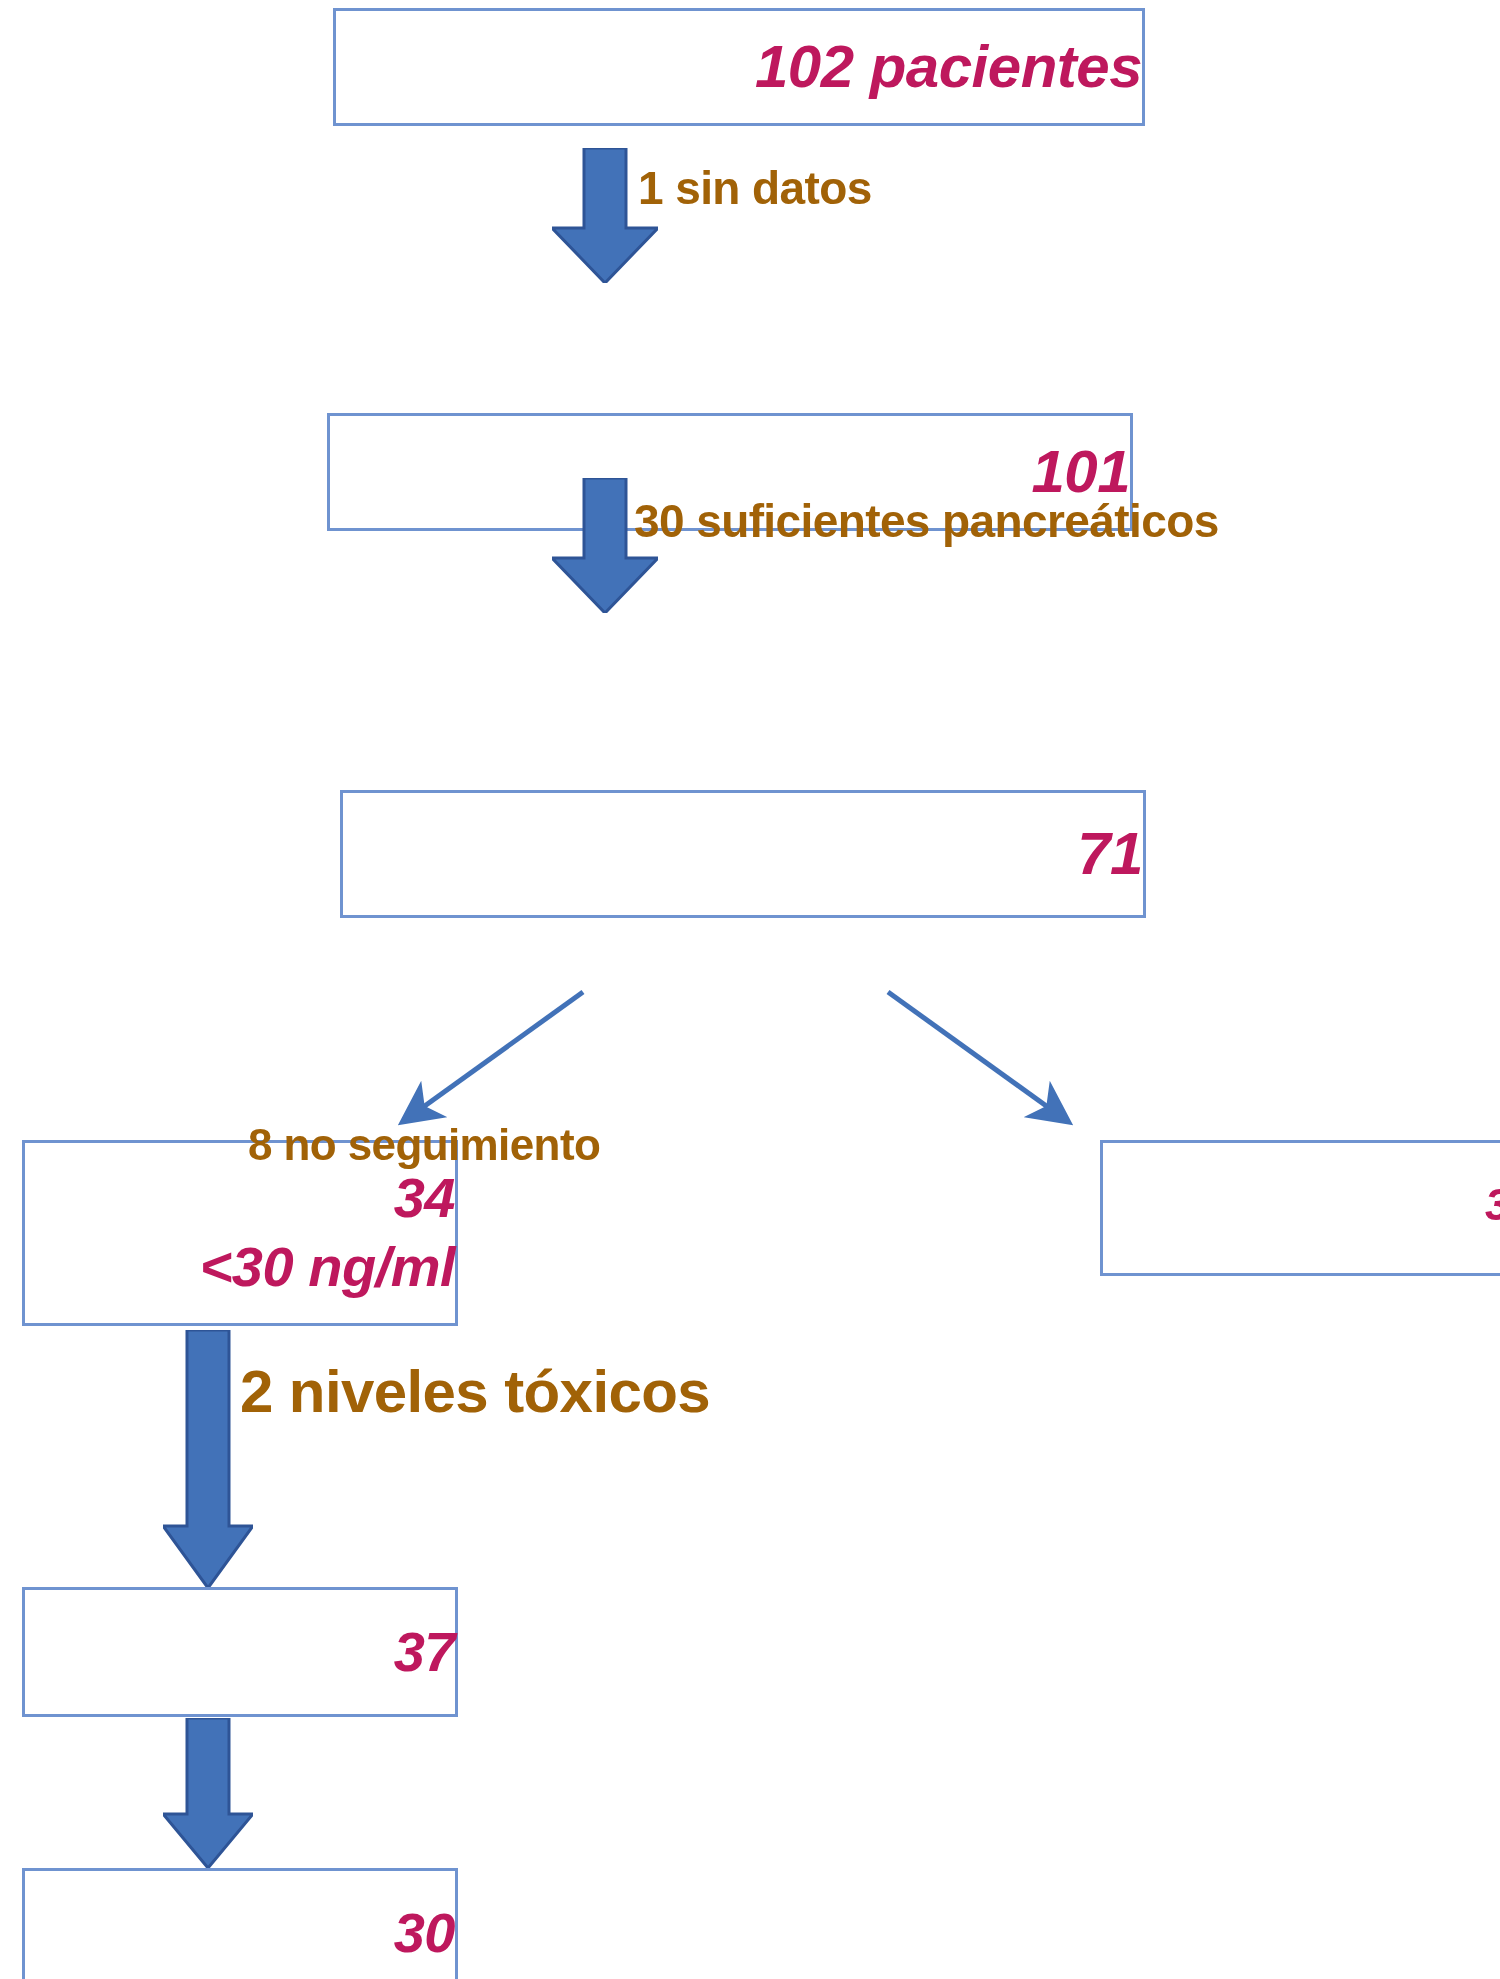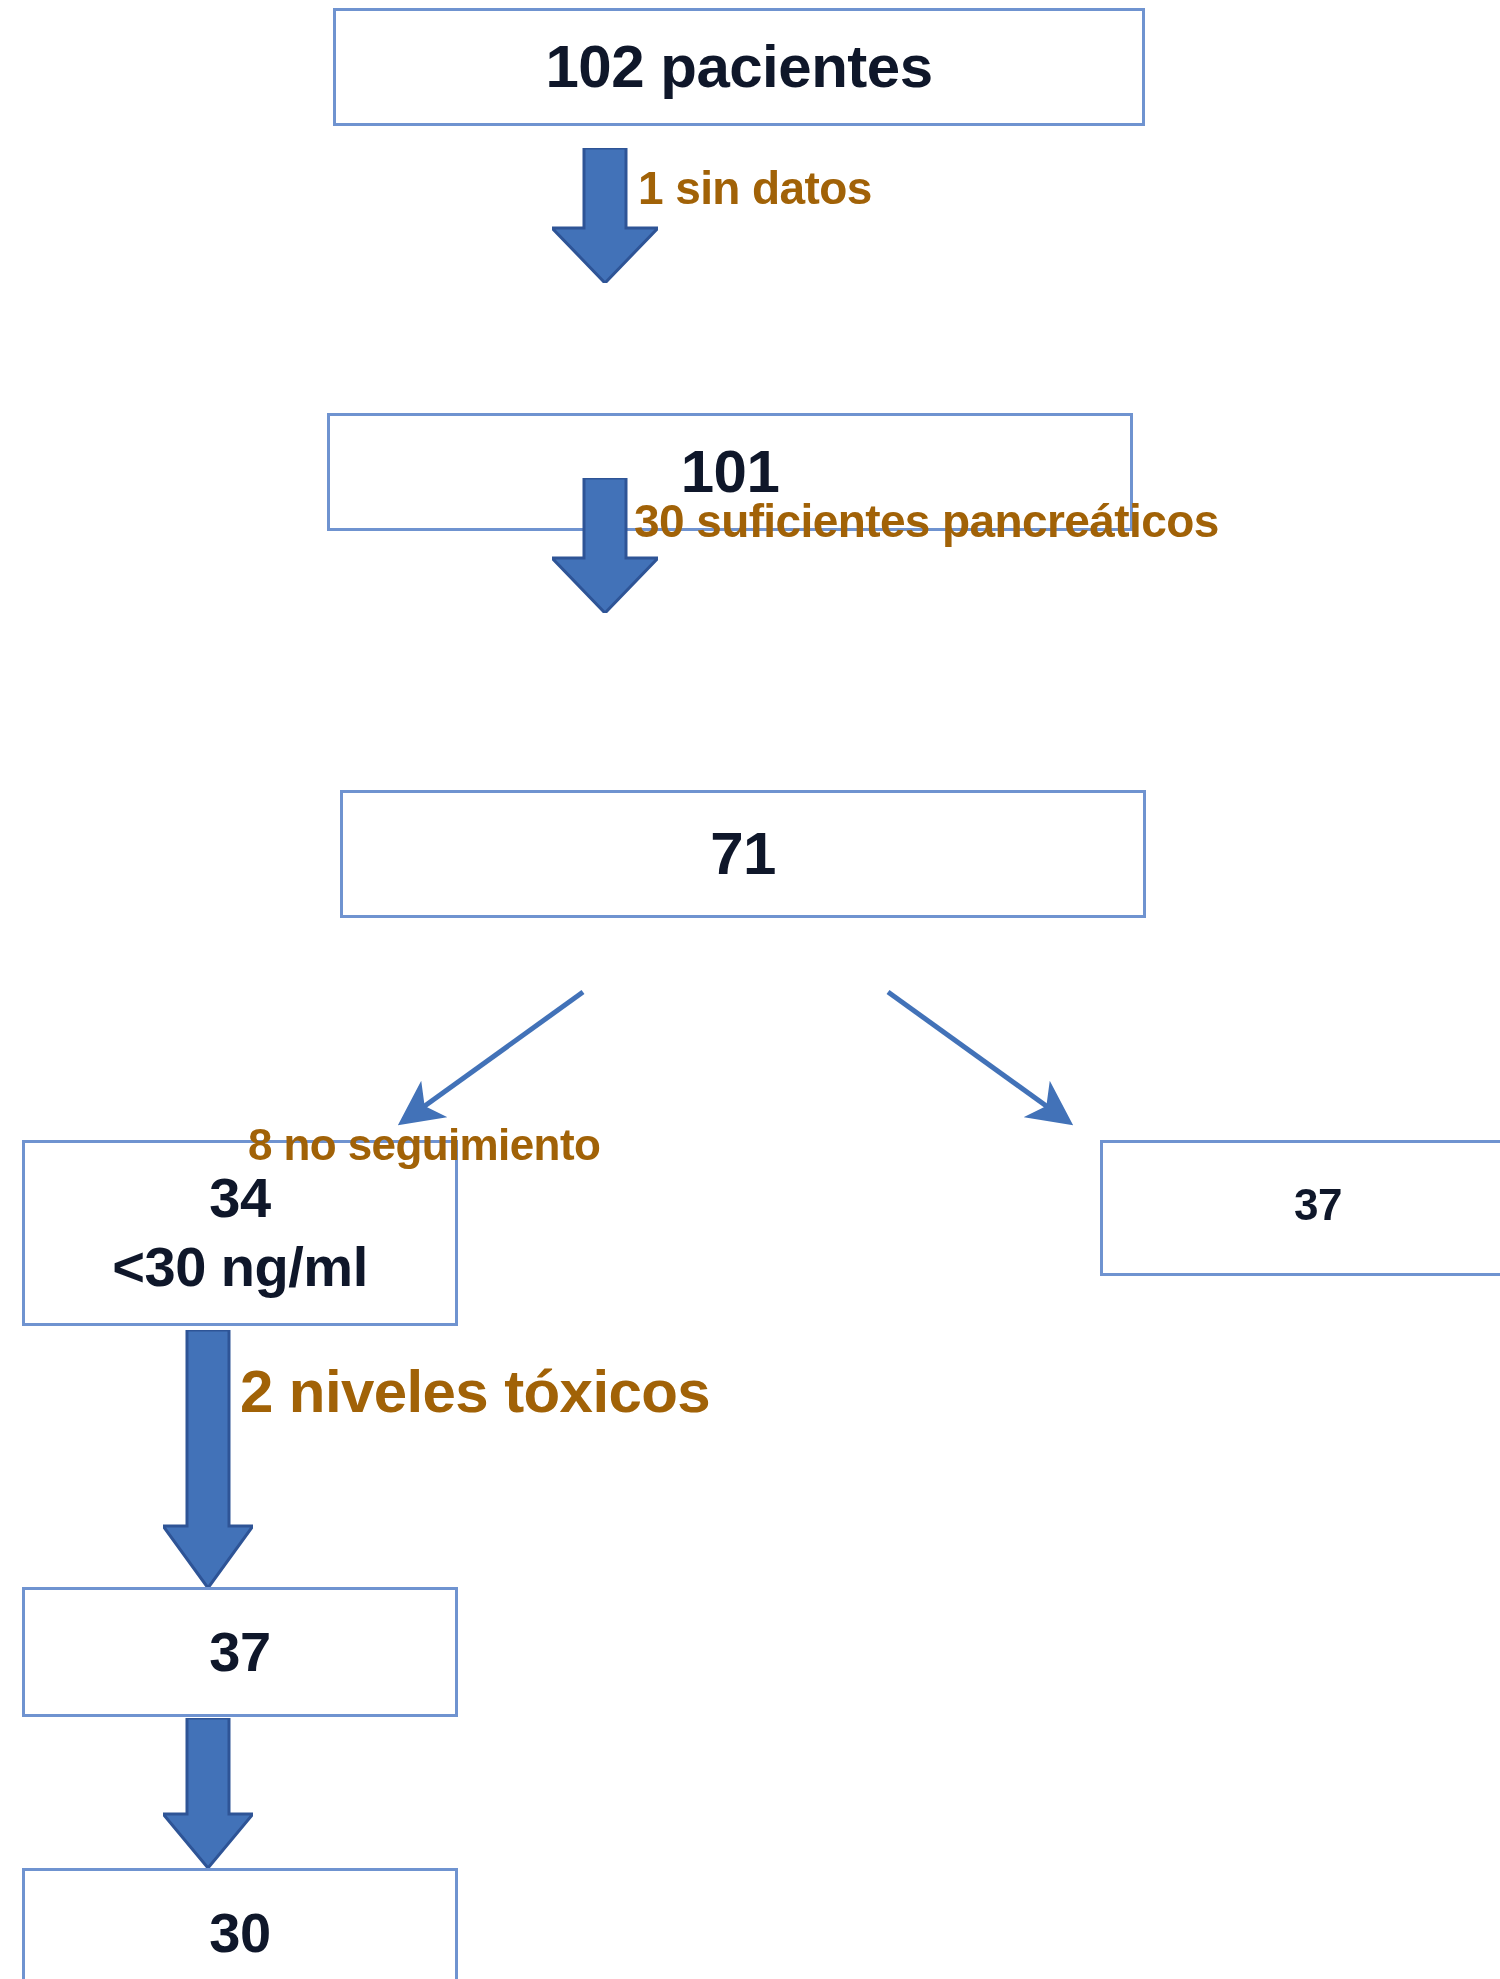--- a/index.html
+++ b/index.html
@@ -17,25 +17,26 @@
     background: #ffffff;
     overflow: hidden;
   }
   .node {
     position: absolute;
     box-sizing: border-box;
     background: #ffffff;
     border: 3px solid #6f93d0;
     display: flex;
     flex-direction: column;
-    align-items: center;
+    align-items: flex-end;
     justify-content: center;
-    color: #0f172a;
+    color: #be185d;
     font-weight: bold;
     letter-spacing: -0.5px;
+    font-style: italic;
   }
   .node .line1 {
     line-height: 1.12;
     white-space: nowrap;
   }
   .node .line2 {
     line-height: 1.12;
     white-space: nowrap;
   }
   

